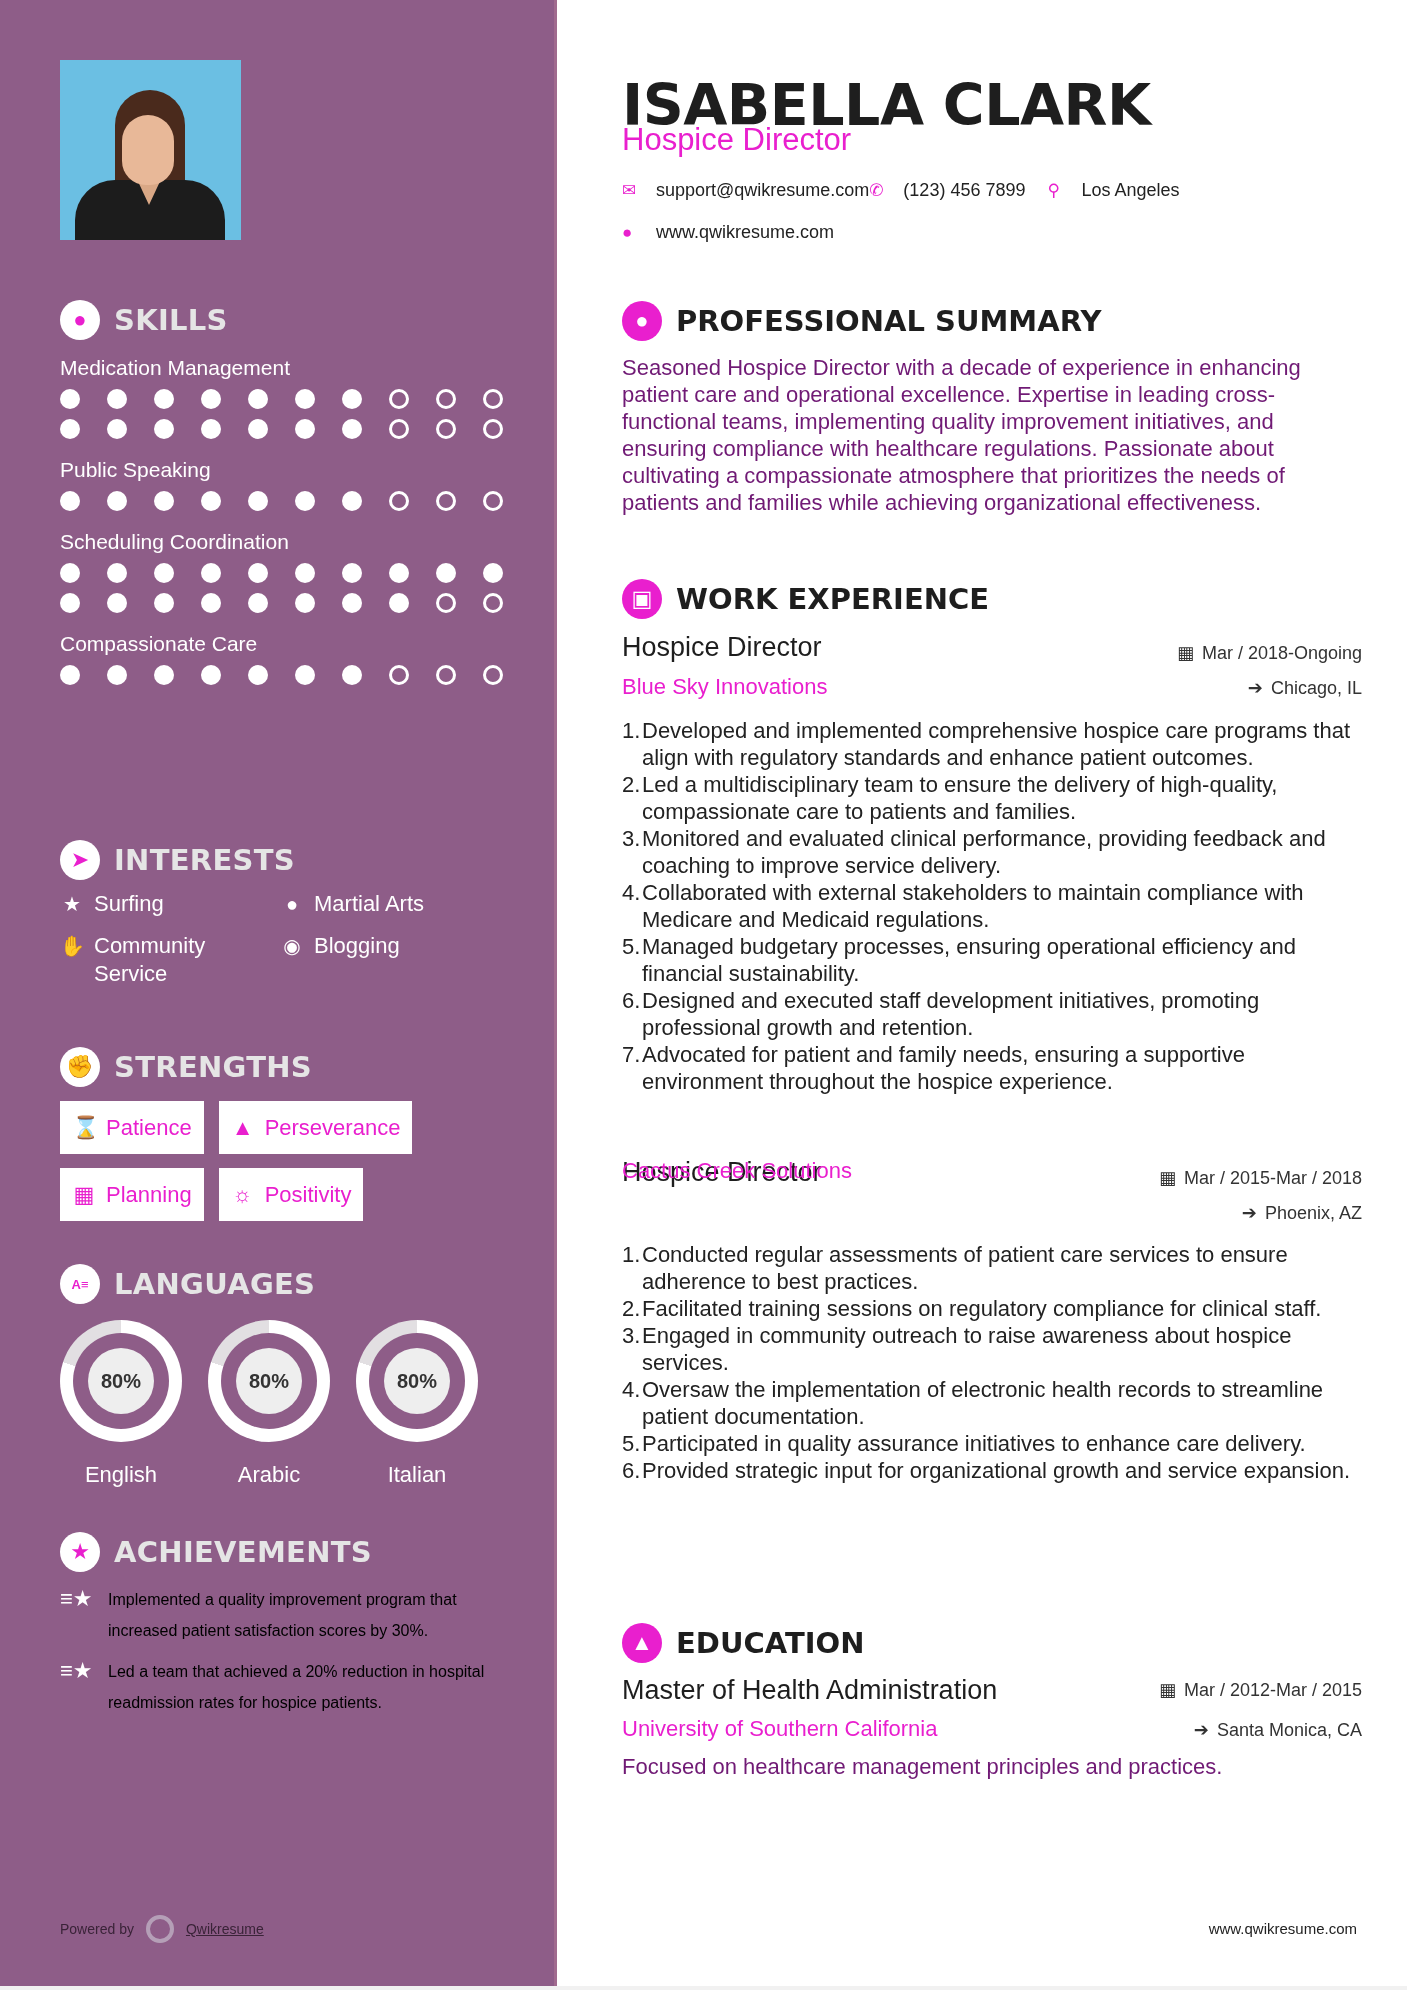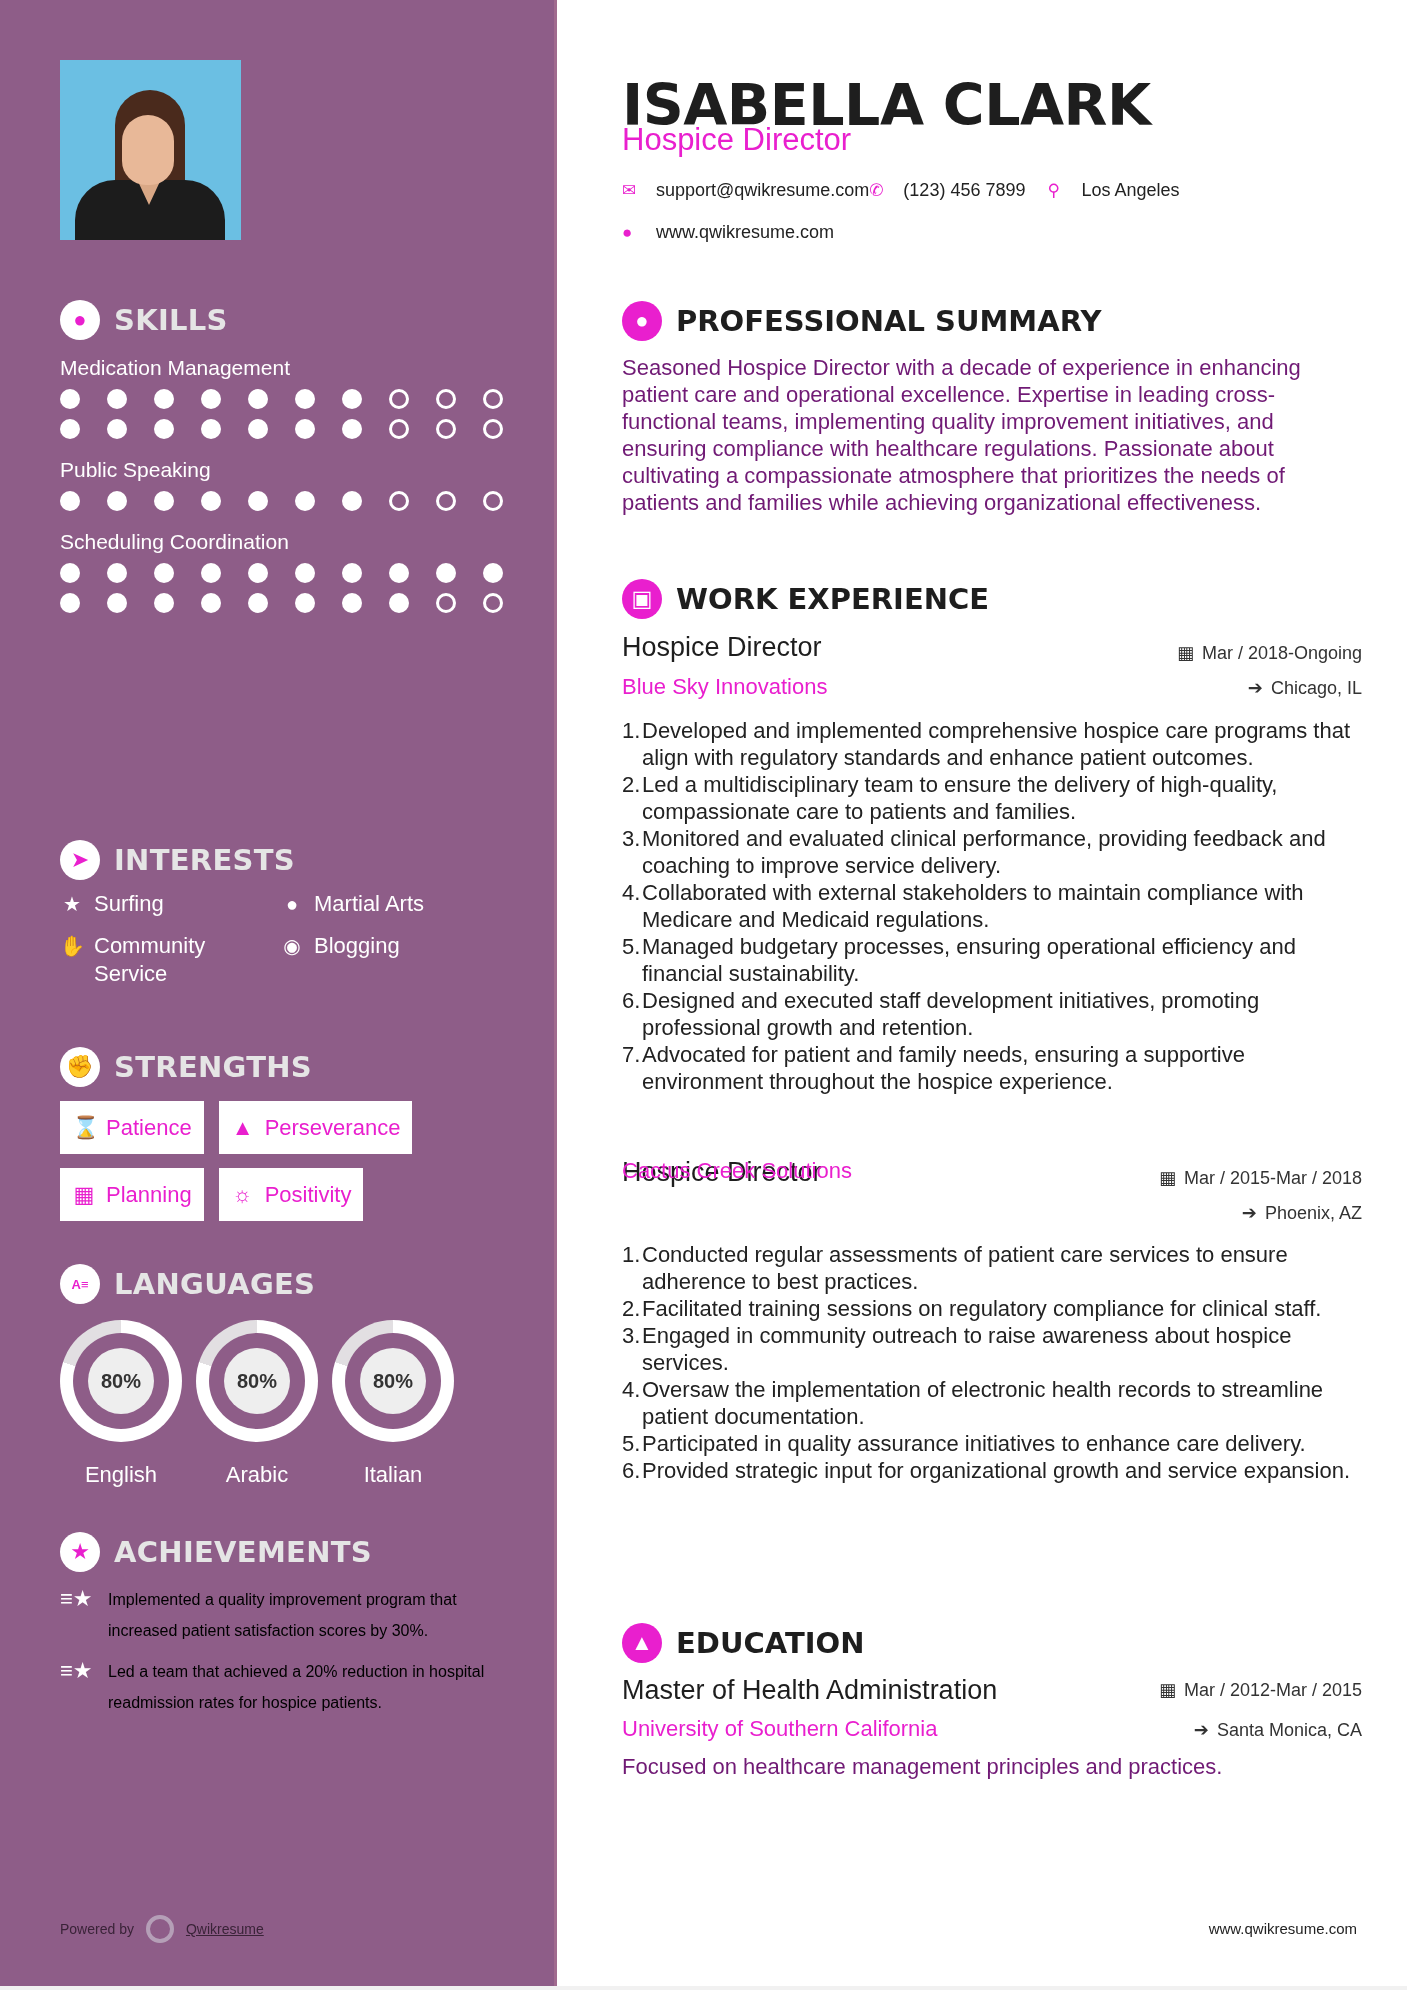--- a/index.html
+++ b/index.html
@@ -26,21 +26,21 @@
   .dot.empty{background:transparent;border:3px solid #fff}
 
   .interests{display:grid;grid-template-columns:220px 220px;row-gap:14px;margin-top:8px}
   .interest{display:flex;gap:10px;font-size:22px;color:#fff;line-height:28px}
   .interest .ic{width:24px;text-align:center;font-size:20px}
 
   .chips{display:flex;flex-wrap:wrap;gap:14px 15px;width:460px;margin-top:12px}
   .chip{background:#fff;height:53px;padding:0 12px;display:flex;align-items:center;gap:10px;color:#e91fce;font-size:22px}
   .chip .ic{font-size:22px;width:24px;text-align:center}
 
-  .langs{display:flex;gap:14px;margin-top:14px}
+  .langs{display:flex;gap:26px;margin-top:14px}
   .lang{width:122px;text-align:center}
   .ring{width:122px;height:122px;border-radius:50%;background:conic-gradient(#fff 0 80%,#e2dfe2 80% 100%);position:relative}
   .ring .hole{position:absolute;left:13px;top:13px;width:96px;height:96px;border-radius:50%;background:#8e5d88}
   .ring .center{position:absolute;left:28px;top:28px;width:66px;height:66px;border-radius:50%;background:#eee;display:flex;align-items:center;justify-content:center;color:#333;font-weight:bold;font-size:20px}
   .lang-name{font-size:22px;color:#fff;margin-top:20px}
 
   .ach{display:flex;gap:14px;margin-top:10px;width:440px}
   .ach .ic{width:34px;font-size:22px;flex-shrink:0;padding-top:2px}
   .ach .txt{font-size:16px;line-height:31px;color:#000000}
 
@@ -150,20 +150,35 @@
             <span class="dot"></span>
             <span class="dot"></span>
             <span class="dot"></span>
             <span class="dot"></span>
             <span class="dot"></span>
             <span class="dot"></span>
             <span class="dot empty"></span>
             <span class="dot empty"></span>
           </div>
         </div>
+        <div class="skill">
+          <div class="skill-name">Compassionate Care</div>
+          <div class="dots">
+            <span class="dot"></span>
+            <span class="dot"></span>
+            <span class="dot"></span>
+            <span class="dot"></span>
+            <span class="dot"></span>
+            <span class="dot"></span>
+            <span class="dot"></span>
+            <span class="dot empty"></span>
+            <span class="dot empty"></span>
+            <span class="dot empty"></span>
+          </div>
+        </div>
       </div>
   </section>
 
   <section class="sec" style="top:838px">
     <div class="sec-head">
       <div class="sec-icon">➤</div>
       <div class="sec-title">INTERESTS</div>
     </div>
     <div class="interests">
       <div class="interest">

